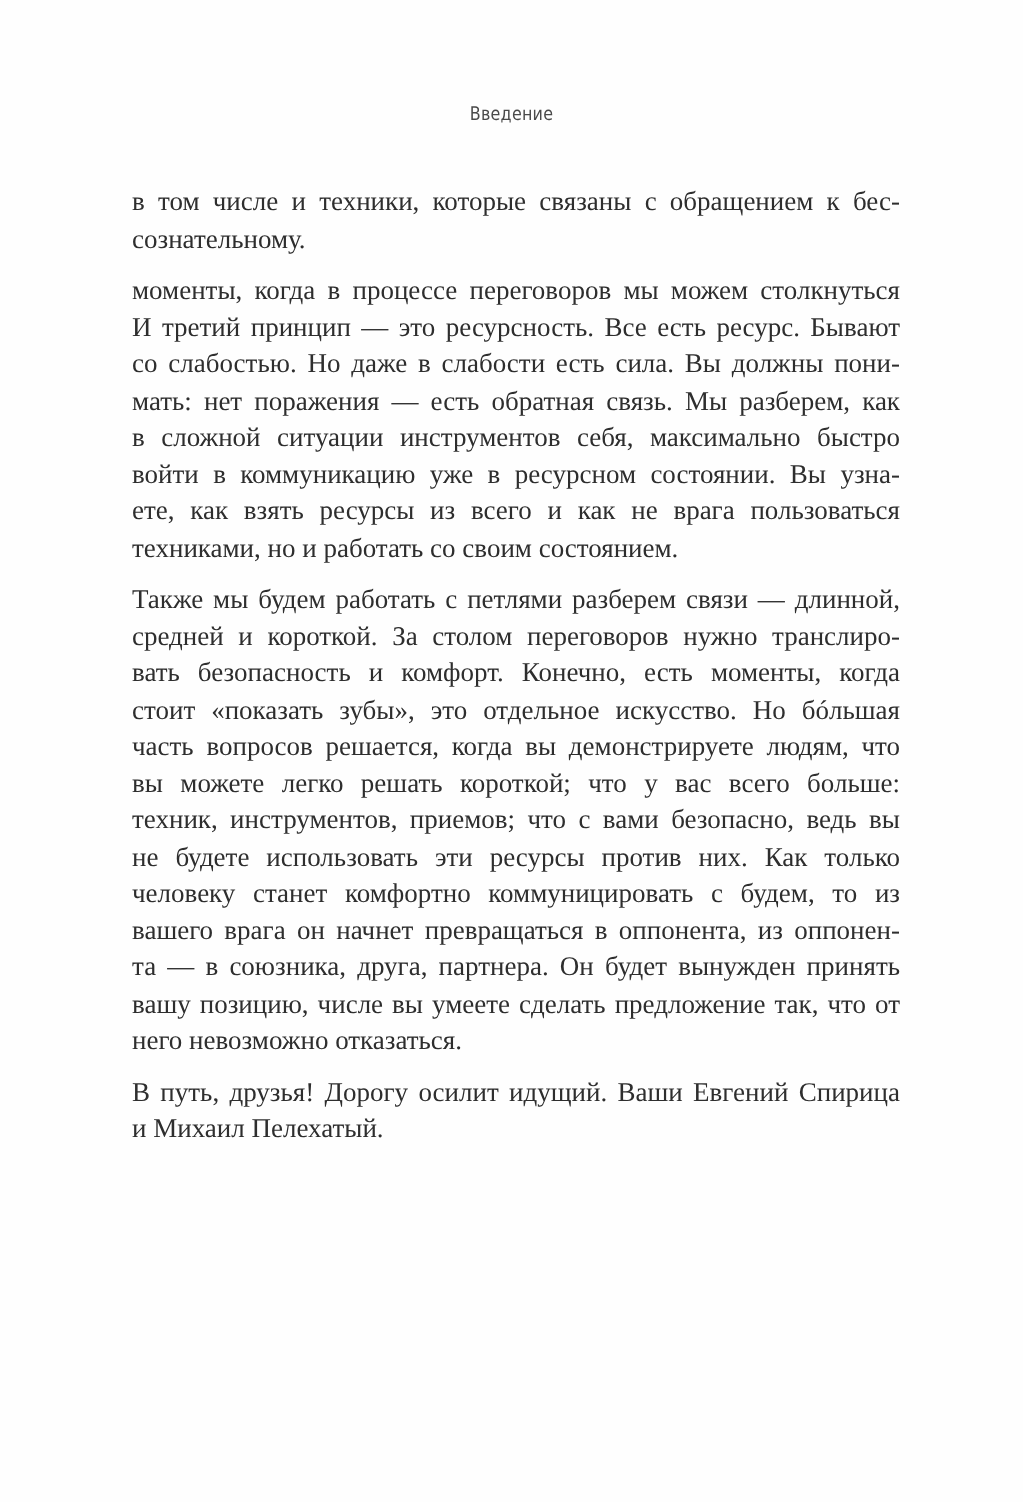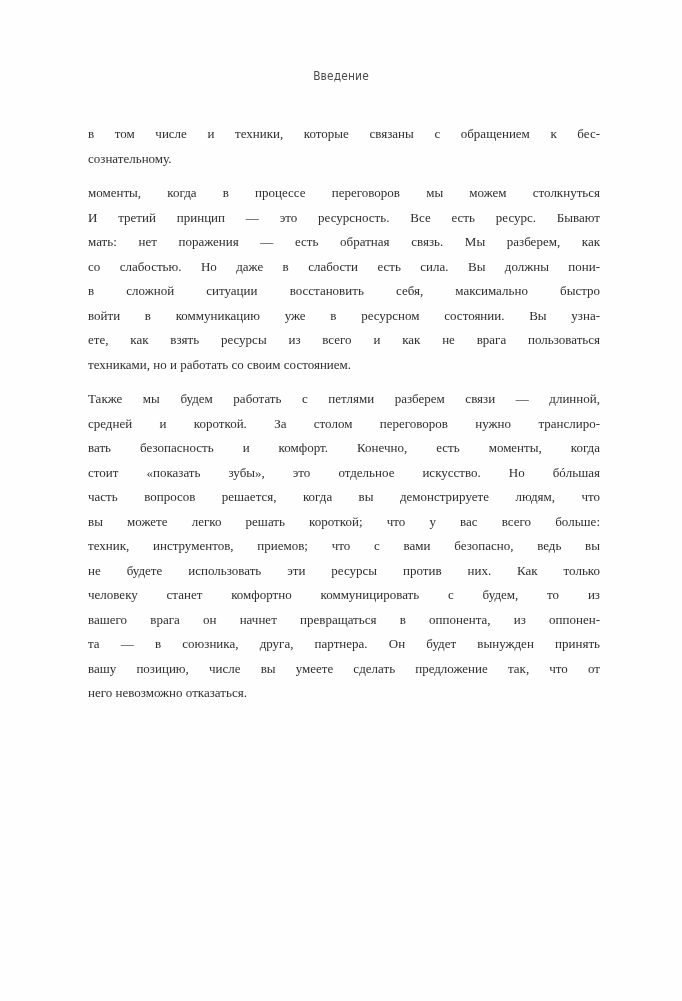--- a/index.html
+++ b/index.html
@@ -30,21 +30,21 @@
       color: #4a4a4a;
       letter-spacing: 0.2px;
       transform: scaleX(0.85);
     }
     .body-text {
       position: absolute;
       left: 88px;
       top: 122px;
       width: 512px;
       font-family: "Liberation Serif", serif;
-      font-size: 13px;
+      font-size: 18px;
       line-height: 24.5px;
       color: #2e2e2e;
     }
     .para {
       margin: 0 0 10px 0;
       text-align: justify;
     }
     .line {
       display: block;
       white-space: nowrap;
@@ -64,23 +64,23 @@
 
   <div class="body-text">
     <p class="para">
       <span class="line">в том числе и техники, которые связаны с обращением к бес-</span>
       <span class="line last">сознательному.</span>
     </p>
 
     <p class="para">
       <span class="line">моменты, когда в процессе переговоров мы можем столкнуться</span>
       <span class="line">И третий принцип — это ресурсность. Все есть ресурс. Бывают</span>
+      <span class="line">со слабостью. Но даже в слабости есть сила. Вы должны пони-</span>
       <span class="line">мать: нет поражения — есть обратная связь. Мы разберем, как</span>
-      <span class="line">со слабостью. Но даже в слабости есть сила. Вы должны пони-</span>
-      <span class="line">в сложной ситуации восстановить себя, максимально быстро</span>
+      <span class="line">в сложной ситуации инструментов себя, максимально быстро</span>
       <span class="line">войти в коммуникацию уже в ресурсном состоянии. Вы узна-</span>
       <span class="line">ете, как взять ресурсы из всего и как не врага пользоваться</span>
       <span class="line last">техниками, но и работать со своим состоянием.</span>
     </p>
 
     <p class="para">
       <span class="line">Также мы будем работать с петлями разберем связи — длинной,</span>
       <span class="line">средней и короткой. За столом переговоров нужно транслиро-</span>
       <span class="line">вать безопасность и комфорт. Конечно, есть моменты, когда</span>
       <span class="line">стоит «показать зубы», это отдельное искусство. Но бóльшая</span>
@@ -88,14 +88,18 @@
       <span class="line">вы можете легко решать короткой; что у вас всего больше:</span>
       <span class="line">техник, инструментов, приемов; что с вами безопасно, ведь вы</span>
       <span class="line">не будете использовать эти ресурсы против них. Как только</span>
       <span class="line">человеку станет комфортно коммуницировать с будем, то из</span>
       <span class="line">вашего врага он начнет превращаться в оппонента, из оппонен-</span>
       <span class="line">та — в союзника, друга, партнера. Он будет вынужден принять</span>
       <span class="line">вашу позицию, числе вы умеете сделать предложение так, что от</span>
       <span class="line last">него невозможно отказаться.</span>
     </p>
 
+    <p class="para">
+      <span class="line">В путь, друзья! Дорогу осилит идущий. Ваши Евгений Спирица</span>
+      <span class="line last">и Михаил Пелехатый.</span>
+    </p>
   </div>
 </div>
 
 </body></html>

